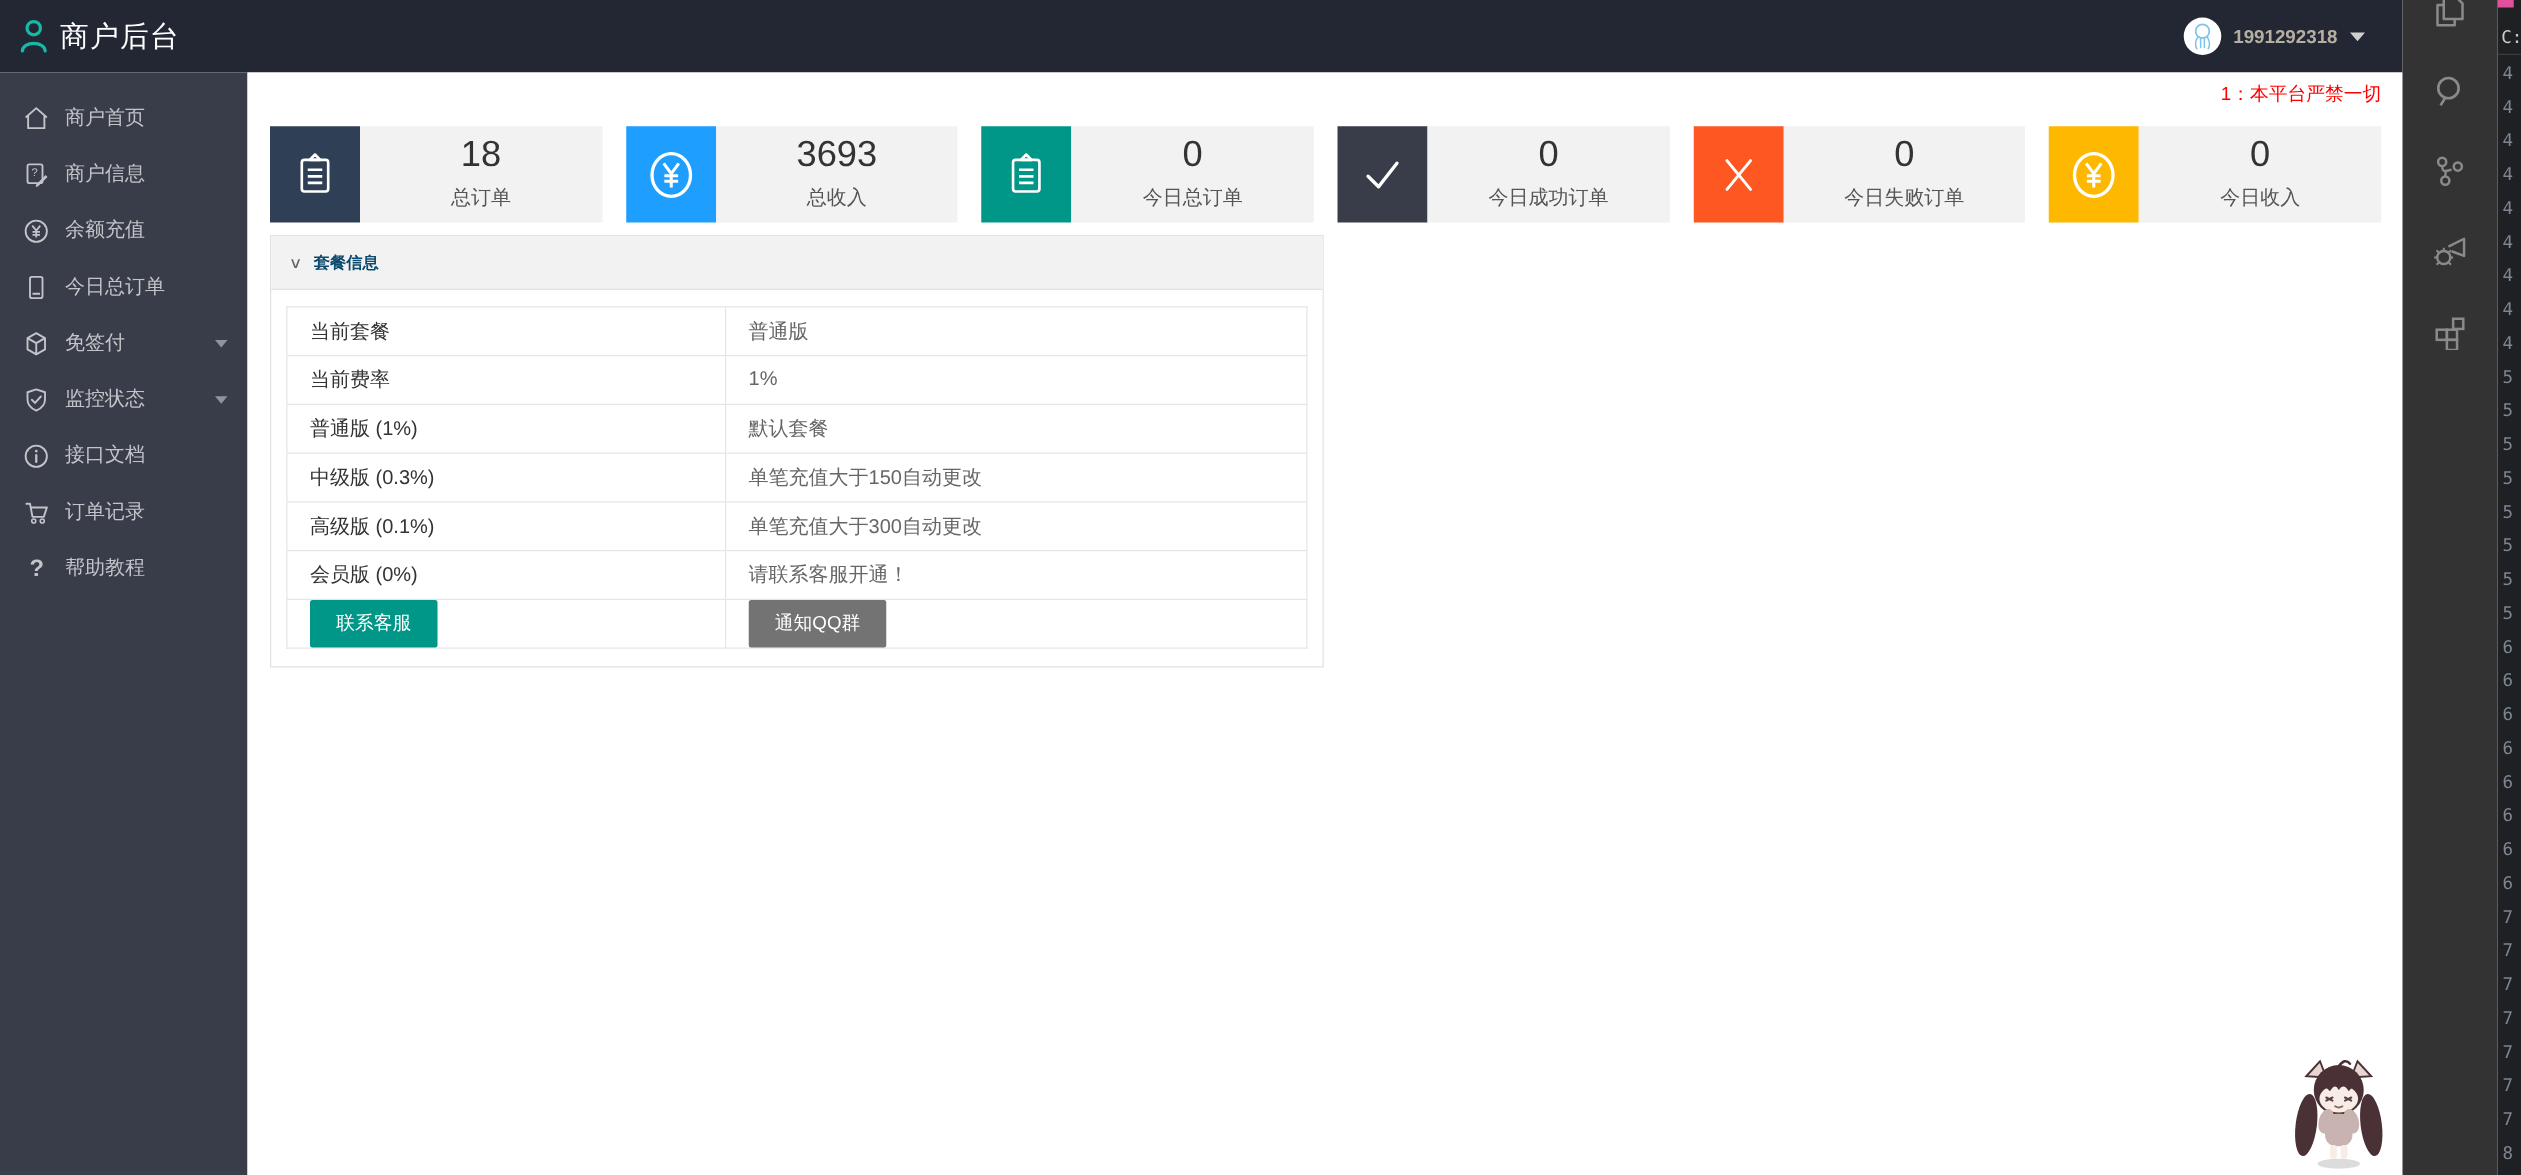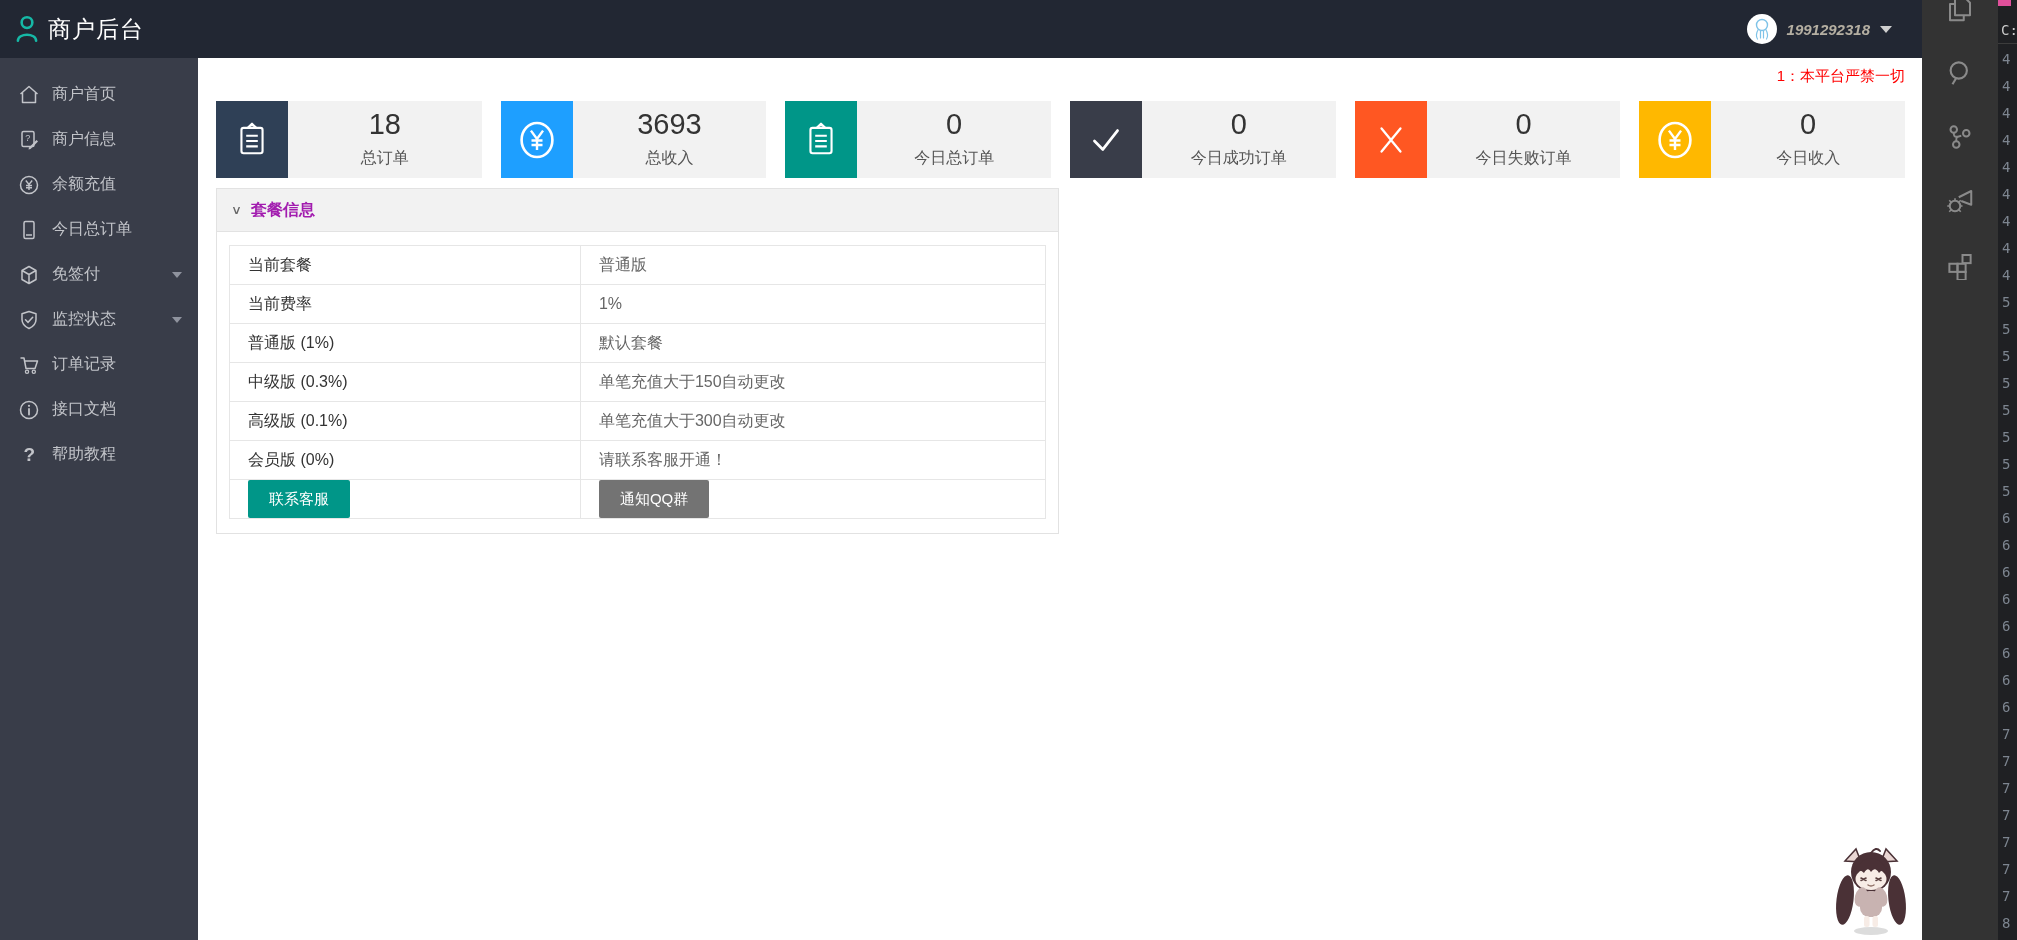--- a/index.html
+++ b/index.html
@@ -10,21 +10,21 @@
   
   .app { position:absolute; left:0; top:0; width:1922px; height:940px; background:#fff; }
 
   
   .header { position:absolute; left:0; top:0; width:1922px; height:58px;
             background:#222733; display:flex; align-items:center; }
   .logo { display:flex; align-items:center; gap:8px; padding-left:14px; }
   .logo-title { color:#fff; font-size:23px; letter-spacing:1px; }
   .header-right { margin-left:auto; display:flex; align-items:center; gap:10px; padding-right:30px; cursor:pointer; }
   .avatar { width:30px; height:30px; border-radius:50%; background:#fff; display:flex; align-items:center; justify-content:center; }
-  .username { color:#b5afa2; font-size:15px; font-weight:bold;font-style:italic; }
+  .username { color:#b5afa2; font-size:15px; font-weight:bold; }
   .caret-down { width:0; height:0; border-left:6px solid transparent; border-right:6px solid transparent; border-top:7px solid #cfcfcf; }
 
   
   .sidebar { position:absolute; left:0; top:58px; width:198px; height:882px; background:#393D49; padding-top:14px; }
   .side-item { position:relative; height:45px; display:flex; align-items:center; padding-left:18px; cursor:pointer; color:#c2c4c9; }
   .side-item .s-icon { width:22px; height:22px; margin-right:12px; flex:0 0 22px; }
   .side-item .s-label { font-size:16px; }
   .side-caret { position:absolute; right:16px; top:20px; width:0; height:0;
                 border-left:5px solid transparent; border-right:5px solid transparent; border-top:6px solid #8f939e; }
 
@@ -43,21 +43,21 @@
   .bg-green  { background:#009688; }
   .bg-black  { background:#393D49; }
   .bg-red    { background:#FF5722; }
   .bg-orange { background:#FFB800; }
 
   
   .panel { margin-top:10px; width:843px; border:1px solid #e2e2e2; background:#fff; }
   .panel-header { height:43px; background:#f2f2f2; border-bottom:1px solid #e2e2e2;
                   display:flex; align-items:center; padding-left:14px; cursor:pointer; }
   .panel-chevron { color:#666; font-size:15px; margin-right:9px; transform:scaleY(0.8); }
-  .panel-title { font-size:16px; color:#a21caf; font-weight:bold;font-family:Liberation Mono, monospace; }
+  .panel-title { font-size:13px; color:#0c4a6e; font-weight:bold;font-family:Liberation Mono, monospace; }
   .panel-content { padding:13px 12px 14px 12px; }
   table.pkg { width:100%; border-collapse:collapse; }
   table.pkg td { border:1px solid #e6e6e6; height:39px; font-size:16px; padding-left:18px; }
   td.k { width:43%; color:#333; }
   td.v { color:#666; }
   .red-val { color:#ff0000; }
   tr.hl td { background:#f2f2f2; }
   .btn-row td { height:54px; }
   .btn { display:inline-block; border:none; color:#fff; font-size:15px; padding:0 21px; height:38px;
          line-height:38px; border-radius:2px; cursor:pointer; font-family:"Liberation Sans", sans-serif; }
@@ -154,34 +154,34 @@
         <svg class="s-icon" viewBox="0 0 22 22">
           <path d="M11 2.5 L18 4.8 V10.5 C18 15 15.2 17.6 11 19.5 C6.8 17.6 4 15 4 10.5 V4.8 Z" fill="none" stroke="#c2c4c9" stroke-width="1.5" stroke-linejoin="round"></path>
           <path d="M7.5 10.8 L10 13.3 L14.7 8.2" fill="none" stroke="#c2c4c9" stroke-width="1.5" stroke-linecap="round"></path>
         </svg>
         <span class="s-label">监控状态</span>
         <span class="side-caret"></span>
       </div>
 
       <div class="side-item">
         <svg class="s-icon" viewBox="0 0 22 22">
+          <circle cx="11" cy="11" r="8.5" fill="none" stroke="#c2c4c9" stroke-width="1.5"></circle>
+          <path d="M11 10 V15.5" stroke="#c2c4c9" stroke-width="1.8" stroke-linecap="round"></path>
+          <circle cx="11" cy="6.8" r="1.1" fill="#c2c4c9"></circle>
+        </svg>
+        <span class="s-label">接口文档</span>
+      </div>
+
+      <div class="side-item">
+        <svg class="s-icon" viewBox="0 0 22 22">
           <path d="M2.5 4 H6 L8 14.5 H17 L19.5 7 H6.8" fill="none" stroke="#c2c4c9" stroke-width="1.5" stroke-linejoin="round"></path>
           <circle cx="9" cy="17.8" r="1.6" fill="none" stroke="#c2c4c9" stroke-width="1.3"></circle>
           <circle cx="15.8" cy="17.8" r="1.6" fill="none" stroke="#c2c4c9" stroke-width="1.3"></circle>
         </svg>
         <span class="s-label">订单记录</span>
-      </div>
-
-      <div class="side-item">
-        <svg class="s-icon" viewBox="0 0 22 22">
-          <circle cx="11" cy="11" r="8.5" fill="none" stroke="#c2c4c9" stroke-width="1.5"></circle>
-          <path d="M11 10 V15.5" stroke="#c2c4c9" stroke-width="1.8" stroke-linecap="round"></path>
-          <circle cx="11" cy="6.8" r="1.1" fill="#c2c4c9"></circle>
-        </svg>
-        <span class="s-label">接口文档</span>
       </div>
 
       <div class="side-item">
         <svg class="s-icon" viewBox="0 0 22 22">
           <text x="5.5" y="17" font-size="19" font-weight="bold" fill="#c2c4c9" font-family="sans-serif">?</text>
         </svg>
         <span class="s-label">帮助教程</span>
       </div>
     </div>
 

